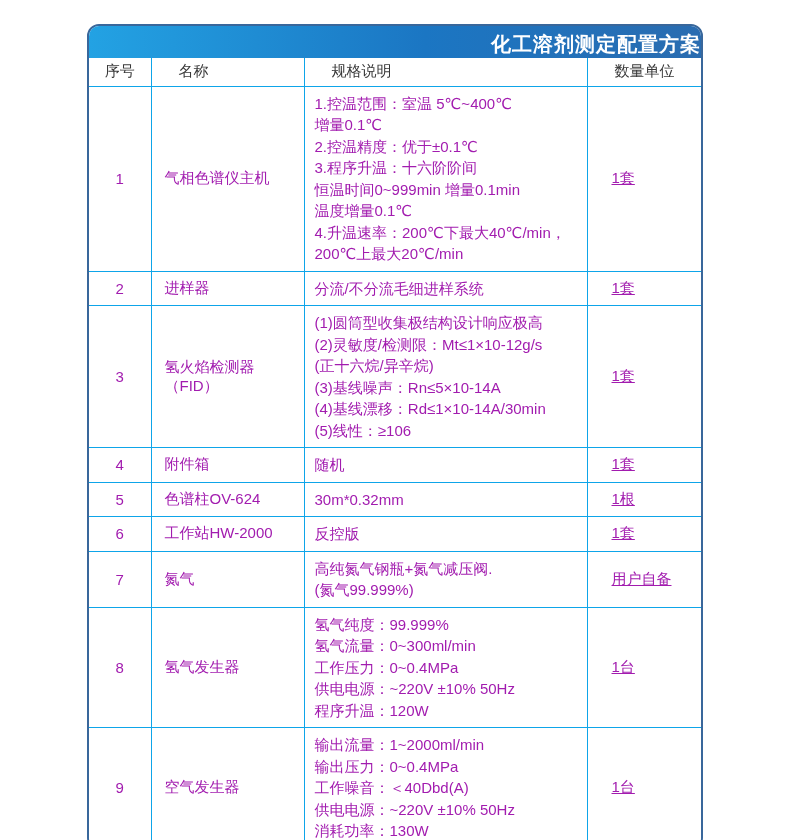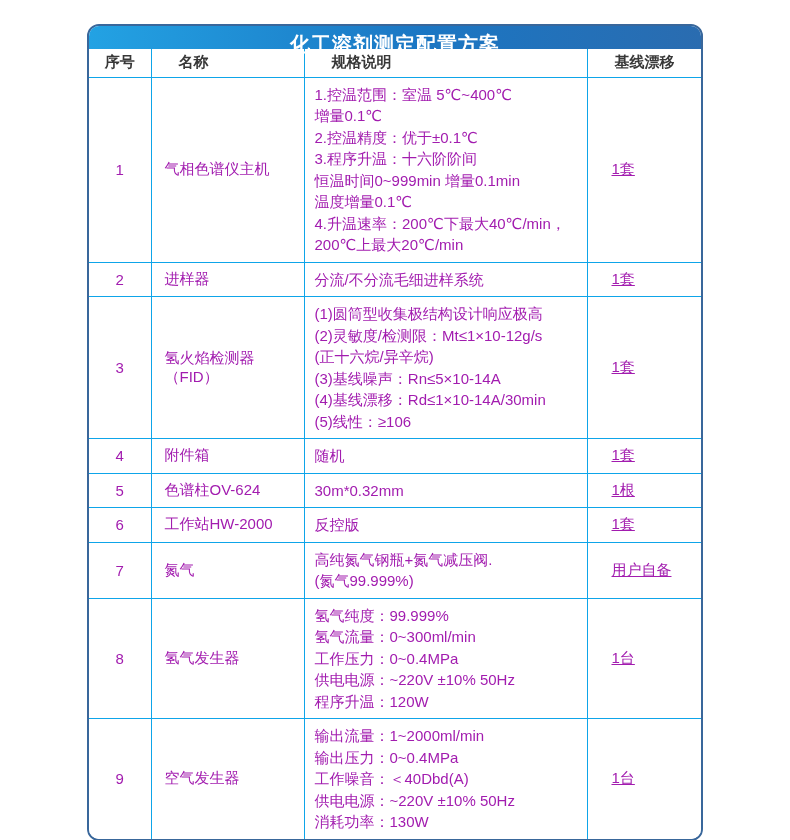--- a/index.html
+++ b/index.html
@@ -13,23 +13,23 @@
   .sheet {
     width: 616px;
     margin: 24px auto 0 auto;
     border: 2px solid #39679b;
     border-radius: 12px;
     overflow: hidden;
     background: #ffffff;
   }
 
   .title-bar {
-    height: 23px;
+    height: 32px;
     line-height: 36px;
-    text-align: center;
+    text-align: right;
     color: #ffffff;
     font-size: 20px;
     font-weight: bold;
     letter-spacing: 1px;
     background: linear-gradient(90deg, #23a2e3 0%, #1b76c3 55%, #2a6cb0 100%);
   }
 
   table.cfg {
     width: 100%;
     border-collapse: collapse;
@@ -47,21 +47,21 @@
     vertical-align: middle;
     background: #ffffff;
   }
   
   table.cfg tr > *:first-child { border-left: none; }
   table.cfg tr > *:last-child  { border-right: none; }
   table.cfg thead tr > * { border-top: none; }
   table.cfg tbody tr:last-child > * { border-bottom: none; }
 
   table.cfg th {
-    font-weight: bold;
+    font-weight: normal;
     text-align: left;
     height: 28px;
     padding: 3px 0 3px 27px;
     color: #383838;
   }
   table.cfg th.center { text-align: center; padding-left: 0; }
 
   td.c-no  { text-align: center; padding: 6px 0; }
   td.c-name{ padding: 6px 4px 6px 13px; }
   td.c-spec{ padding: 6px 4px 6px 10px; }
@@ -80,21 +80,21 @@
       <col class="c1">
         <col class="c2">
         <col class="c3">
         <col class="c4">
     </colgroup>
     <thead>
       <tr>
         <th class="center">序号</th>
         <th>名称</th>
         <th>规格说明</th>
-        <th>基线漂移</th>
+        <th>数量单位</th>
       </tr>
     </thead>
     <tbody id="rows">
         <tr>
           <td class="c-no">1</td>
           <td class="c-name">气相色谱仪主机</td>
           <td class="c-spec">
             <div class="spec-line">1.控温范围：室温 5℃~400℃</div>
             <div class="spec-line">增量0.1℃</div>
             <div class="spec-line">2.控温精度：优于±0.1℃</div>

